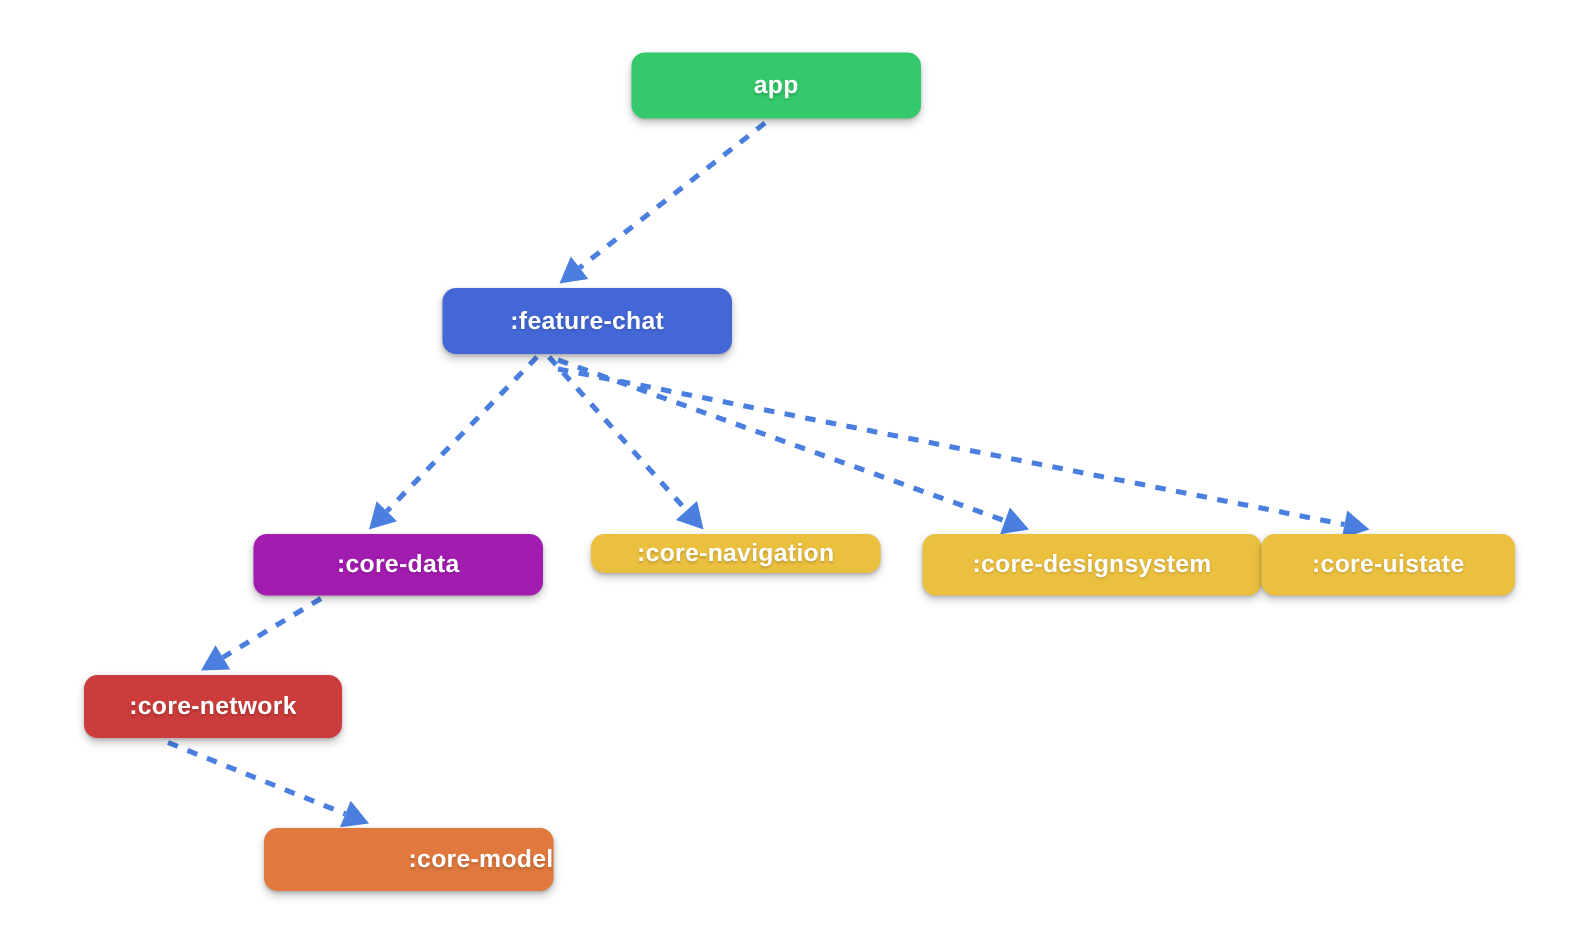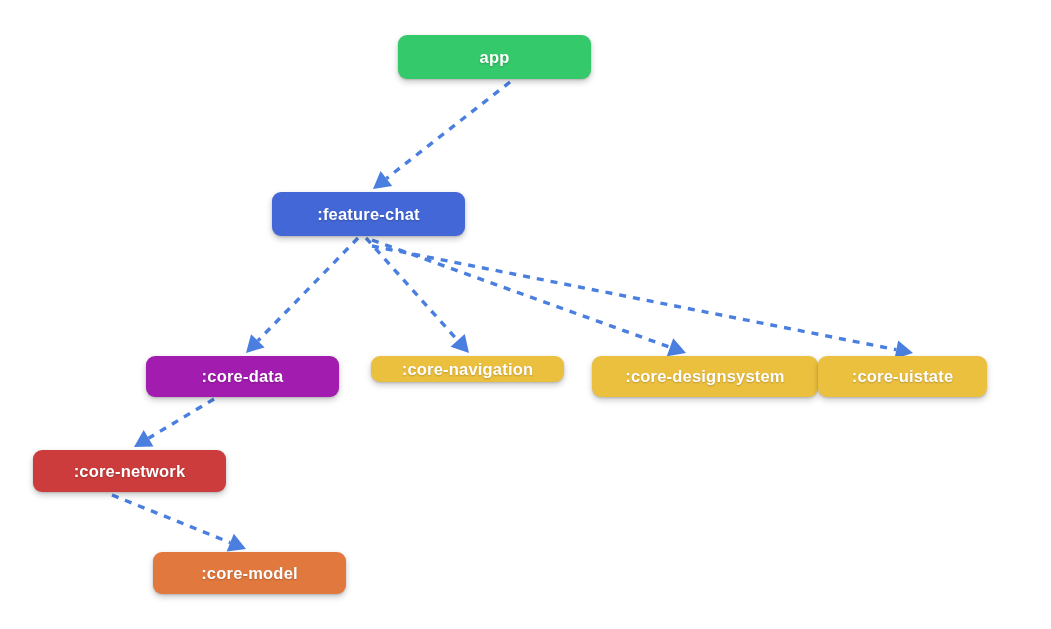--- a/index.html
+++ b/index.html
@@ -34,20 +34,21 @@
     box-sizing: border-box;
     border-radius: 9px;
     color: #ffffff;
     font-size: 16.5px;
     font-weight: bold;
     letter-spacing: 0.2px;
     text-shadow: 0 1px 2px rgba(0,0,0,0.22);
     box-shadow: 0 3px 6px rgba(0,0,0,0.22), 0 1px 2px rgba(0,0,0,0.14);
     white-space: nowrap;
     user-select: none;
+    margin-left: 23px;
   }
   .node-label {
     pointer-events: none;
   }
 </style>
 </head>
 <body>
 
 <div id="canvas">
 
@@ -94,21 +95,21 @@
       </div>
       <div class="node" style="left: 371px; top: 356px; width: 193px; height: 26px; background: rgb(236, 192, 63);">
         <span class="node-label">:core-navigation</span>
       </div>
       <div class="node" style="left: 592px; top: 356px; width: 226px; height: 41px; background: rgb(236, 192, 63);">
         <span class="node-label">:core-designsystem</span>
       </div>
       <div class="node" style="left: 818px; top: 356px; width: 169px; height: 41px; background: rgb(236, 192, 63);">
         <span class="node-label">:core-uistate</span>
       </div>
-      <div class="node" style="left: 33px; top: 450px; width: 193px; height: 42px; background: rgb(204, 60, 60);">
+      <div class="node" style="left: 33px; top: 450px; width: 172px; height: 42px; background: rgb(204, 60, 60);">
         <span class="node-label">:core-network</span>
       </div>
-      <div class="node" style="left: 153px; top: 552px; width: 193px; height: 42px; background: rgb(225, 121, 63);">
+      <div class="node" style="left: 153px; top: 552px; width: 193px; height: 42px; background: rgb(225, 121, 63); justify-content: flex-end;">
         <span class="node-label">:core-model</span>
       </div>
     </div>
 
 </div>
 
 </body></html>

